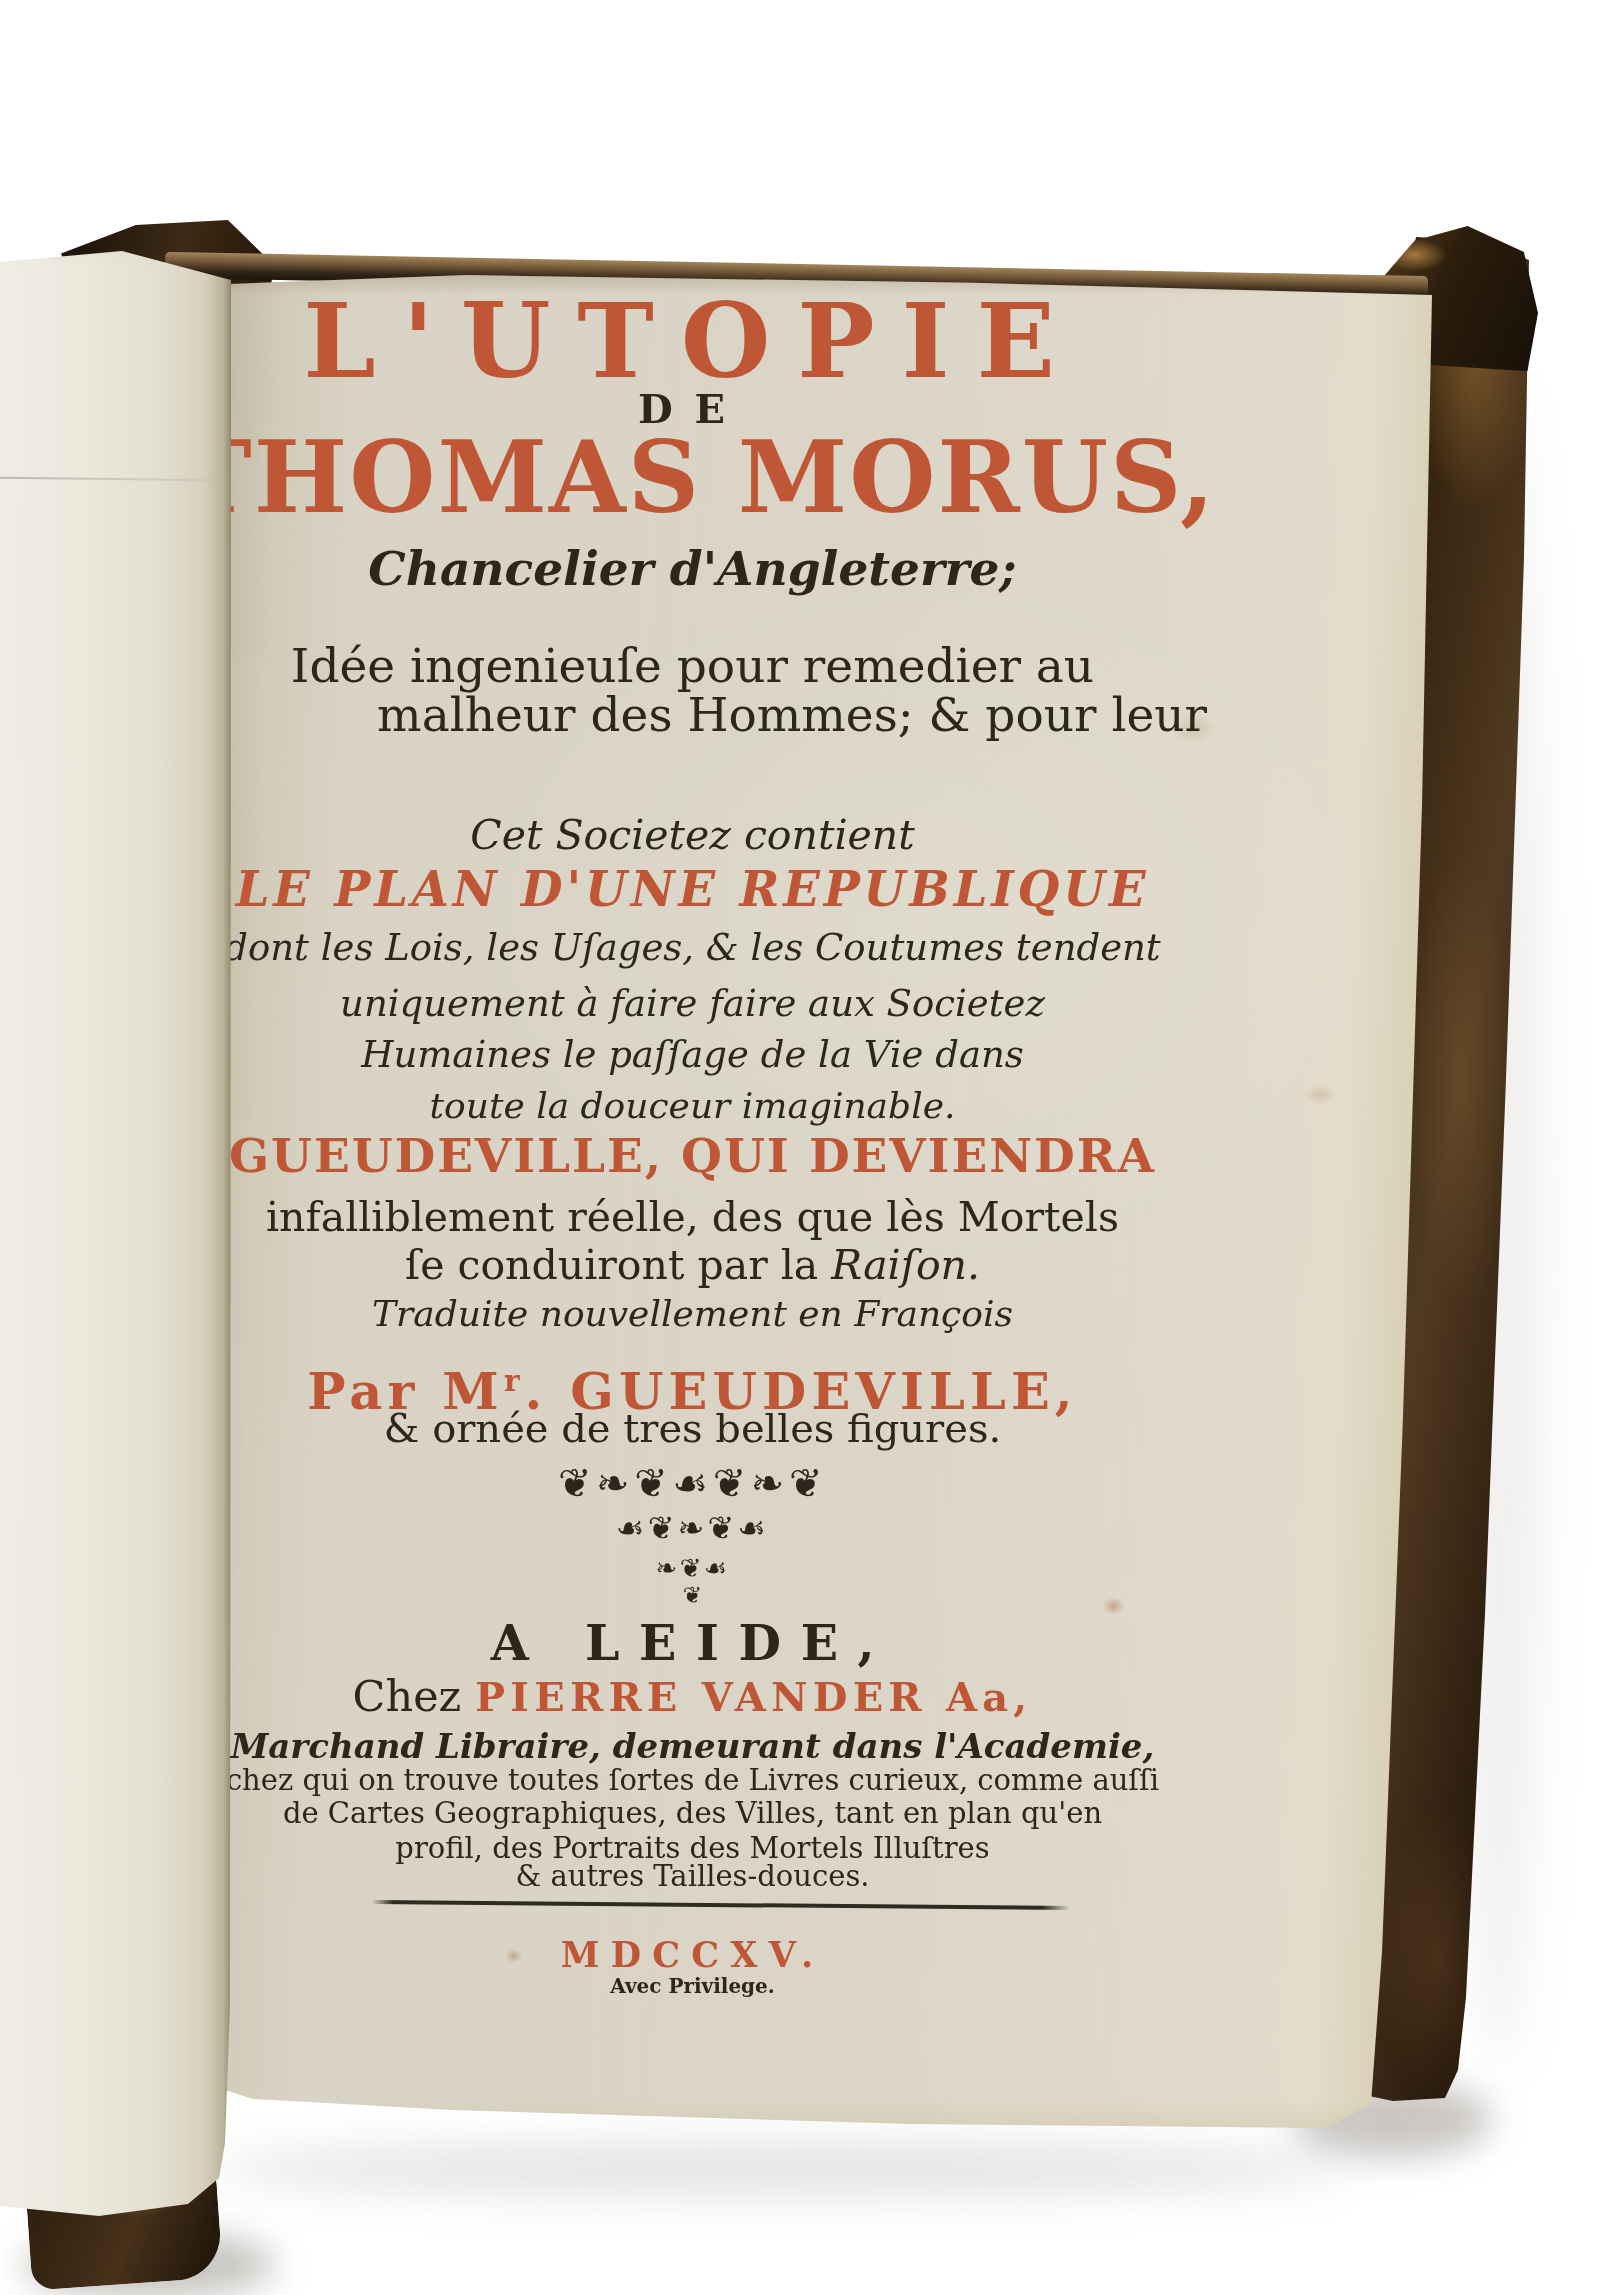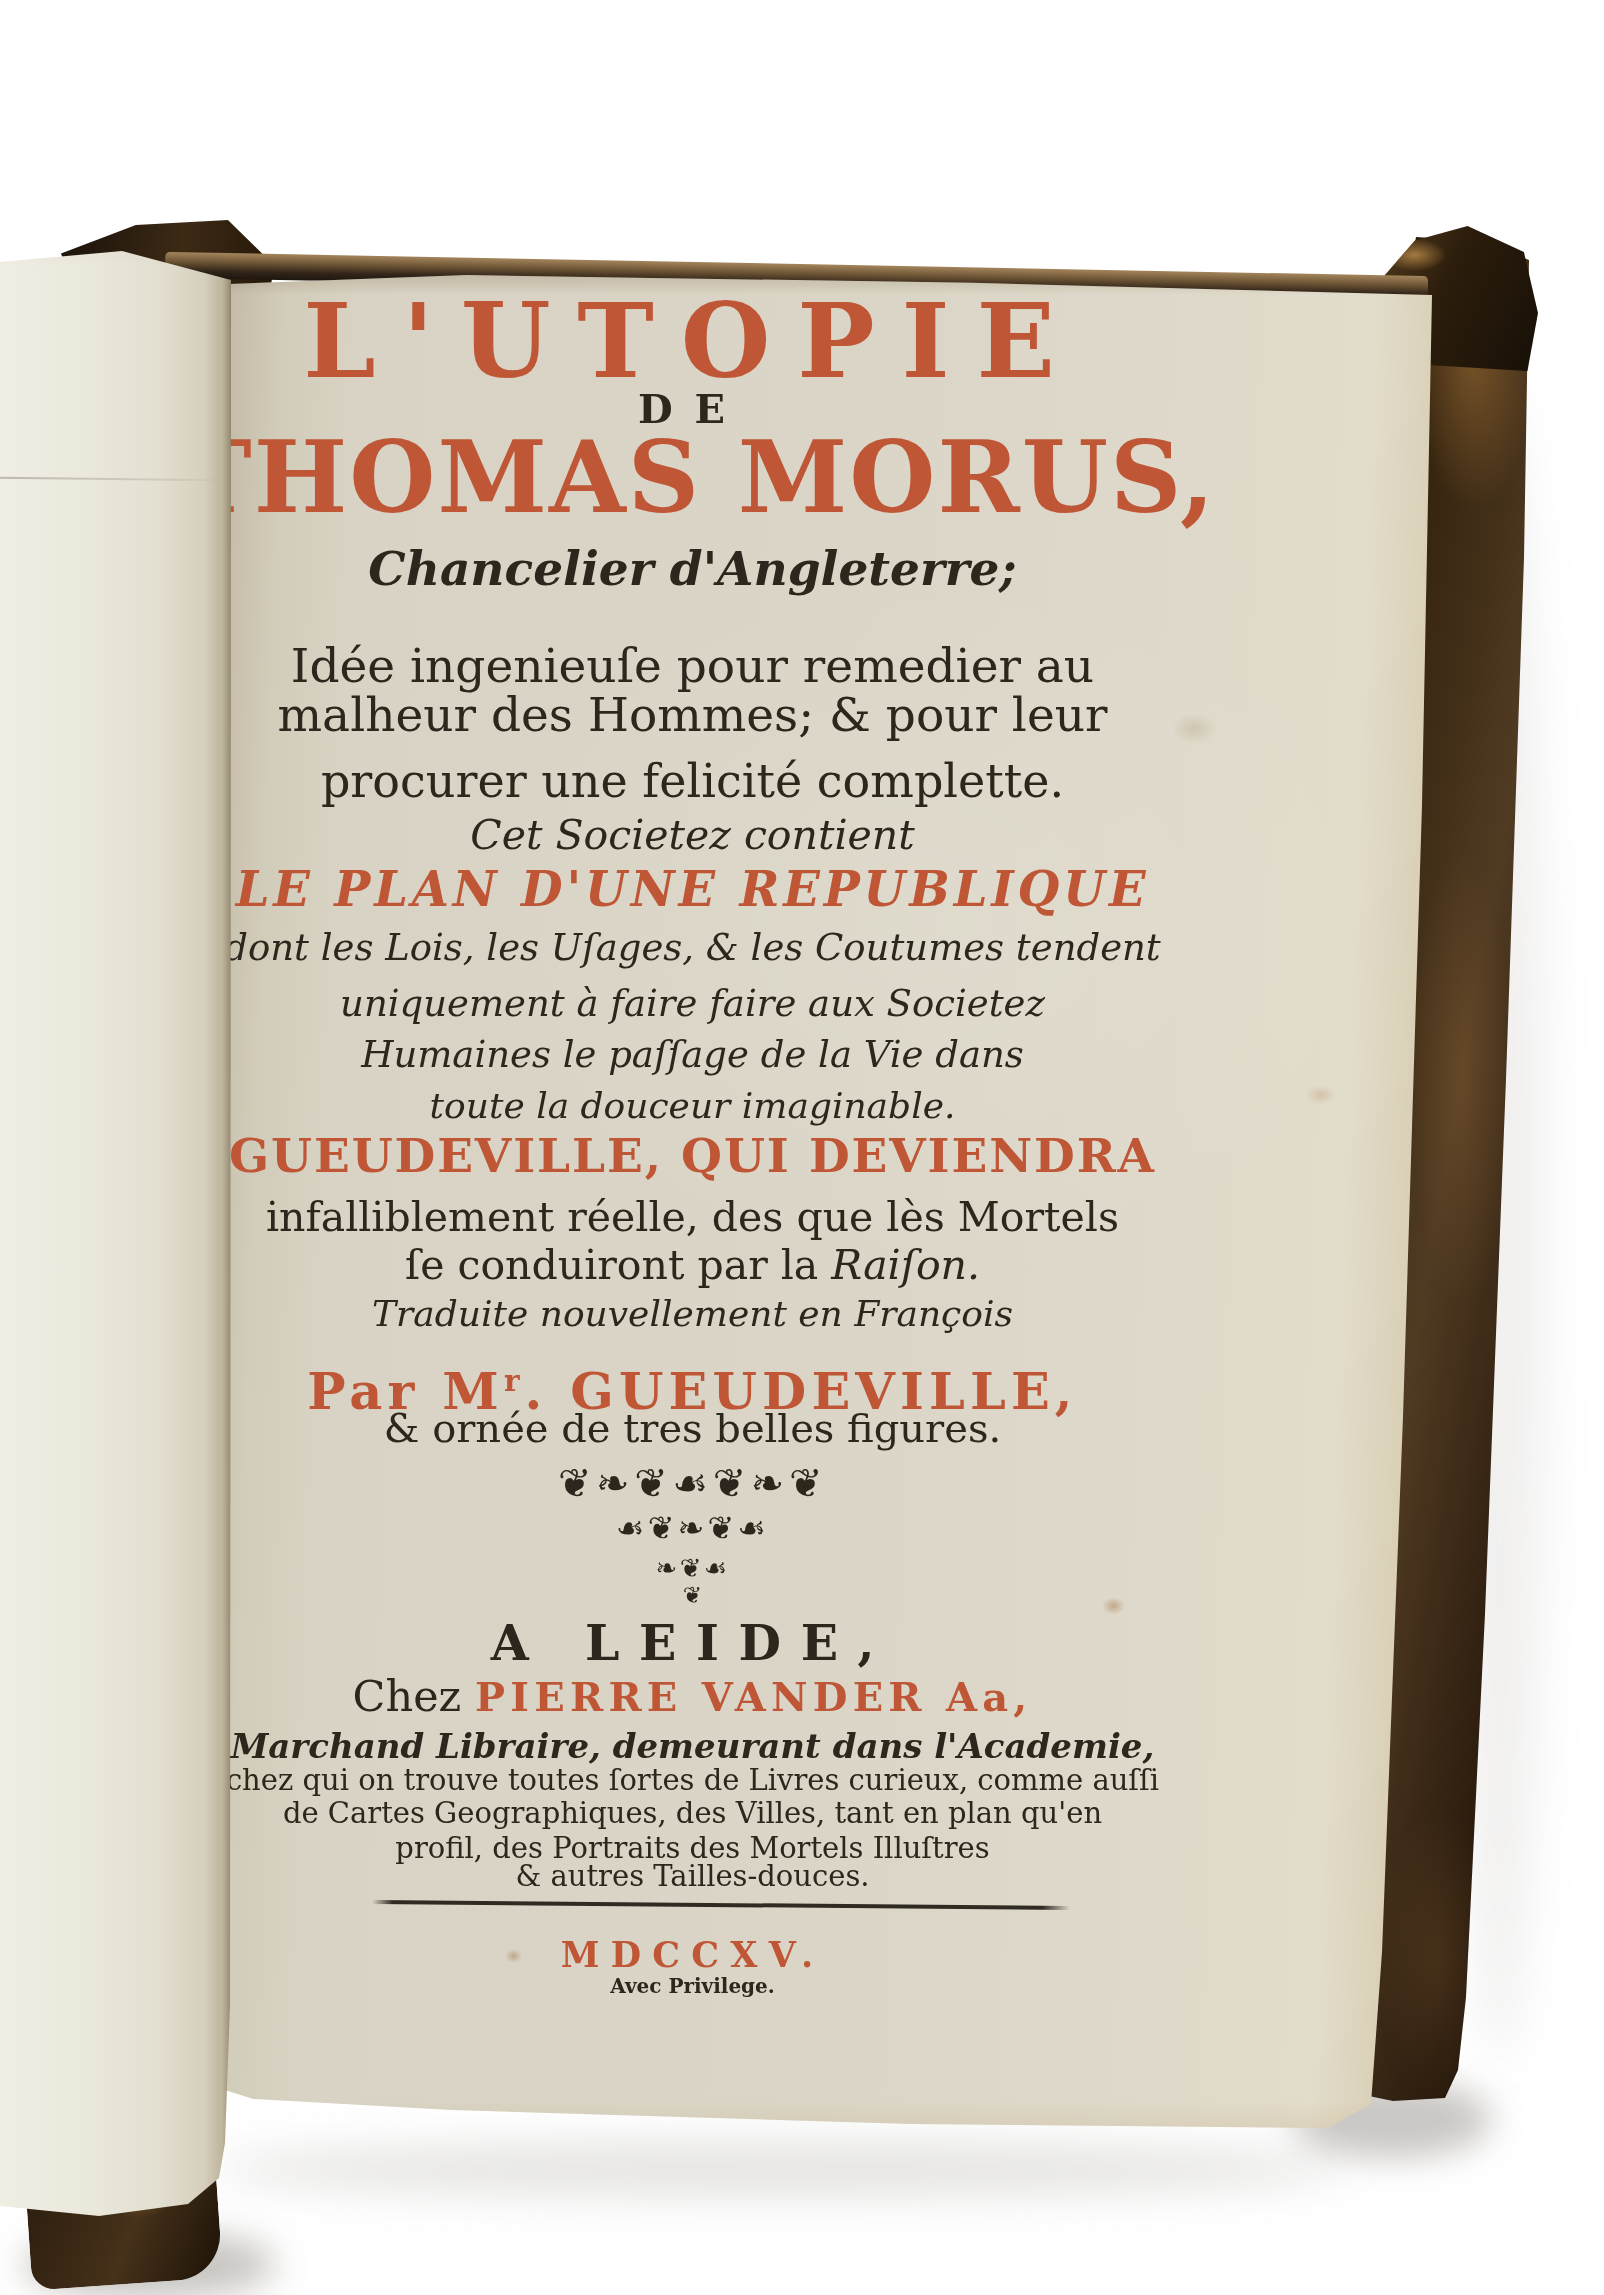--- a/index.html
+++ b/index.html
@@ -102,21 +102,21 @@
   }
   .red{color:var(--red);}
   .it{font-style:italic;}
   .sup{vertical-align:super;font-size:58%;}
 
   .t-lutopie   {top:10.7px;  font-size:103px;letter-spacing:.26em;font-weight:bold;color:var(--red);}
   .t-de        {top:116px; font-size:40px; letter-spacing:.55em;font-weight:bold;}
   .t-thomas    {top:150px; font-size:99px;letter-spacing:.02em;font-weight:bold;color:var(--red);}
   .t-chanc     {top:272px; font-size:47px; font-style:italic;font-weight:bold;}
   .t-idee      {top:346px; font-size:47px;margin-top:23px;}
-  .t-malheur   {top:418px; font-size:47px;}
+  .t-malheur   {top:418px; font-size:47px;text-align:right;}
   .t-procurer  {top:485px; font-size:46px;}
   .t-cet       {top:542px; font-size:41px; font-style:italic;}
   .t-leplan    {top:592px; font-size:48px; font-style:italic;font-weight:bold;letter-spacing:.08em;color:var(--red);}
   .t-dont      {top:657px; font-size:37px; font-style:italic;}
   .t-uniq      {top:713px; font-size:37px; font-style:italic;}
   .t-humaines  {top:764px; font-size:37px; font-style:italic;}
   .t-toute     {top:816px;font-size:36px; font-style:italic;}
   .t-repub     {top:859px;font-size:47px; font-weight:bold;letter-spacing:.04em;color:var(--red);}
   .t-infall    {top:924px;font-size:41px;}
   .t-second    {top:972px;font-size:41px;}
@@ -164,21 +164,20 @@
   <div class="stain stain3"></div>
   <div class="stain stain4"></div>
   <div class="stain stain5"></div>
 
   <div class="ln t-lutopie">L'UTOPIE</div>
   <div class="ln t-de">DE</div>
   <div class="ln t-thomas">THOMAS MORUS,</div>
   <div class="ln t-chanc">Chancelier d'Angleterre;</div>
   <div class="ln t-idee">Idée ingenieuſe pour remedier au</div>
   <div class="ln t-malheur">malheur des Hommes; &amp; pour leur</div>
-  <div class="ln t-procurer">procurer une felicité complette.</div>
   <div class="ln t-cet">Cet Societez contient</div>
   <div class="ln t-leplan">LE PLAN D'UNE REPUBLIQUE</div>
   <div class="ln t-dont">dont les Lois, les Uſages, &amp; les Coutumes tendent</div>
   <div class="ln t-uniq">uniquement à faire faire aux Societez</div>
   <div class="ln t-humaines">Humaines le paſſage de la Vie dans</div>
   <div class="ln t-toute">toute la douceur imaginable.</div>
   <div class="ln t-repub">GUEUDEVILLE, QUI DEVIENDRA</div>
   <div class="ln t-infall">infalliblement réelle, des que lès Mortels</div>
   <div class="ln t-second"><span>ſe conduiront par la </span><span class="it">Raiſon.</span></div>
   <div class="ln t-traduite">Traduite nouvellement en François</div>

